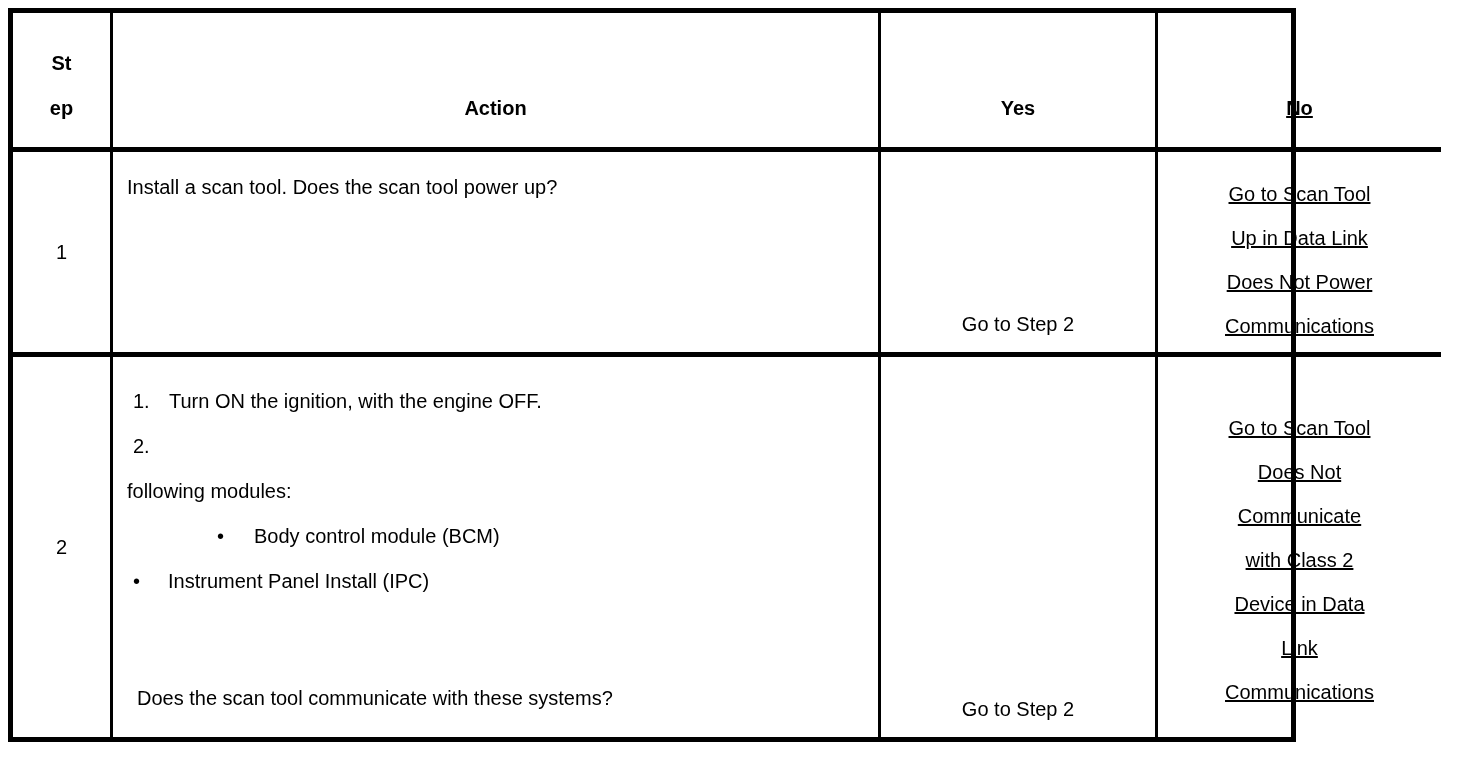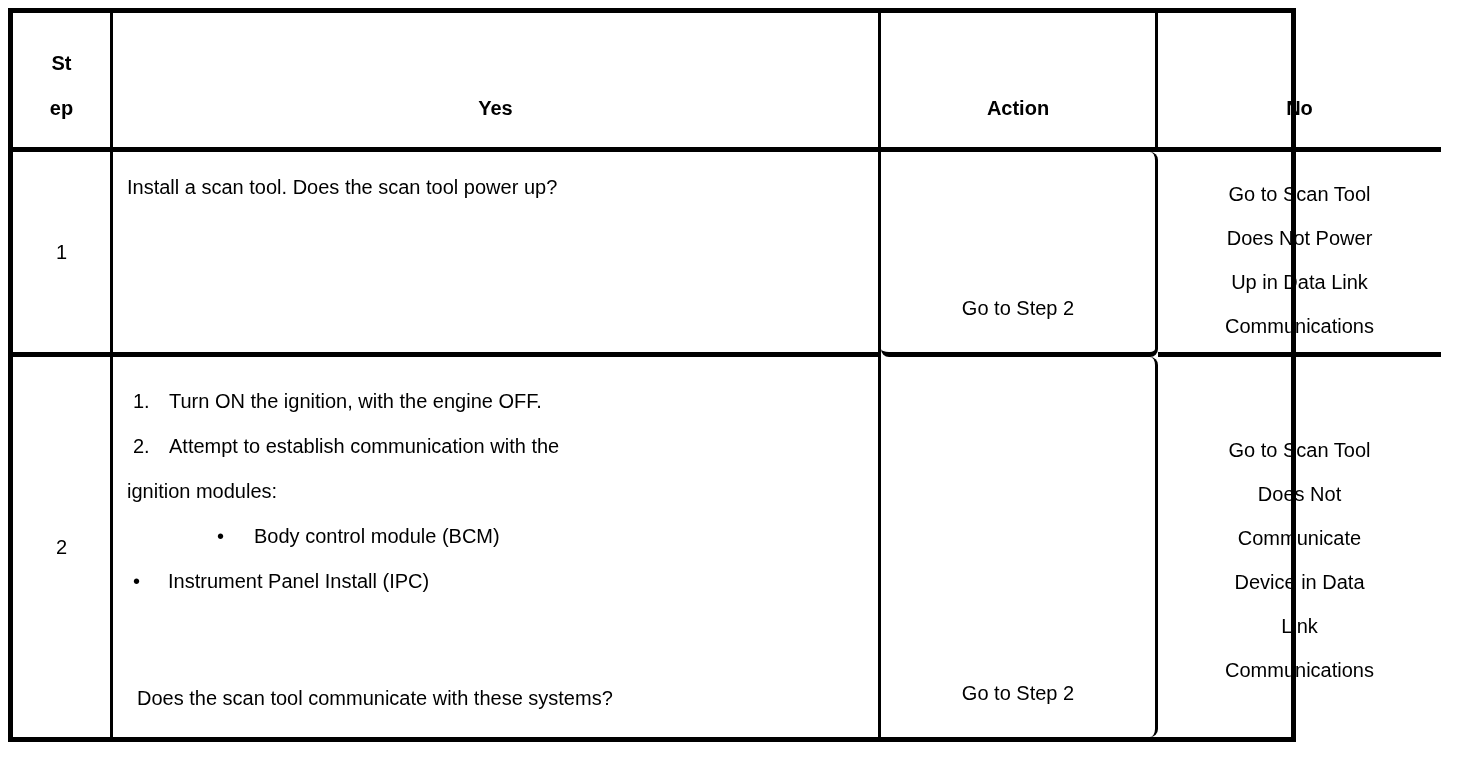--- a/index.html
+++ b/index.html
@@ -20,21 +20,21 @@
     grid-template-rows: 139px 205px 380px;
     background: #ffffff;
   }
   .cell {
     border-right: 3px solid #000000;
     border-bottom: 5px solid #000000;
     display: flex;
     flex-direction: column;
     overflow: hidden;
   }
-  .cell.last-col { border-right: none; }
+  .cell.last-col { border-right: none; text-decoration: underline; }
   .cell.last-row { border-bottom: none; }
 
   
   .hcell {
     font-weight: bold;
     justify-content: flex-end;
     align-items: center;
     text-align: center;
     padding-bottom: 16px;
   }
@@ -63,22 +63,21 @@
     margin-top: auto;
     padding-left: 10px;
     line-height: 26px;
   }
 
   
   .yescell {
     justify-content: flex-end;
     align-items: center;
     text-align: center;
-    padding-bottom: 32px;
-    border-radius: 8px;
+    padding-bottom: 16px;
   }
 
   
   .nocell {
     align-items: center;
     text-align: center;
   }
   .nocell .nline { line-height: 44px; }
   .no-r1 { padding-top: 20px; }
   .no-r2 { justify-content: center; padding-top: 26px; }
@@ -86,75 +85,75 @@
 </head>
 <body>
 
 <div class="table">
 
   <div class="cell hcell">
     <div class="hline">St</div>
     <div class="hline">ep</div>
   </div>
   <div class="cell hcell">
-    <div class="hline">Yes</div>
+    <div class="hline">Action</div>
   </div>
   <div class="cell hcell">
-    <div class="hline">Action</div>
+    <div class="hline">Yes</div>
   </div>
   <div class="cell hcell last-col">
     <div class="hline">No</div>
   </div>
 
   <div class="cell stepcell">
     <div>1</div>
   </div>
   <div class="cell actioncell">
     <div class="question">Install a scan tool. Does the scan tool power up?</div>
   </div>
   <div class="cell yescell">
     <div>Go to Step 2</div>
   </div>
   <div class="cell nocell no-r1 last-col">
     <div class="nline">Go to Scan Tool</div>
+    <div class="nline">Up in Data Link</div>
     <div class="nline">Does Not Power</div>
-    <div class="nline">Up in Data Link</div>
     <div class="nline">Communications</div>
   </div>
 
   <div class="cell stepcell last-row">
     <div>2</div>
   </div>
   <div class="cell actioncell r2-action last-row">
     <div class="aline line-num">
       <span class="marker">1.</span>
       <span>Turn ON the ignition, with the engine OFF.</span>
     </div>
     <div class="aline line-num">
       <span class="marker">2.</span>
-      <span>Attempt to establish communication with the</span>
     </div>
     <div class="aline line-cont">
-      <span>ignition modules:</span>
+      <span>following modules:</span>
     </div>
     <div class="aline line-bullet-deep">
       <span class="marker">•</span>
       <span>Body control module (BCM)</span>
     </div>
     <div class="aline line-bullet-shallow">
       <span class="marker">•</span>
       <span>Instrument Panel Install (IPC)</span>
     </div>
     <div class="question">Does the scan tool communicate with these systems?</div>
   </div>
   <div class="cell yescell last-row">
     <div>Go to Step 2</div>
   </div>
   <div class="cell nocell no-r2 last-col last-row">
     <div class="nline">Go to Scan Tool</div>
     <div class="nline">Does Not</div>
     <div class="nline">Communicate</div>
+    <div class="nline">with Class 2</div>
     <div class="nline">Device in Data</div>
     <div class="nline">Link</div>
     <div class="nline">Communications</div>
   </div>
 
 </div>
 
 </body></html>

